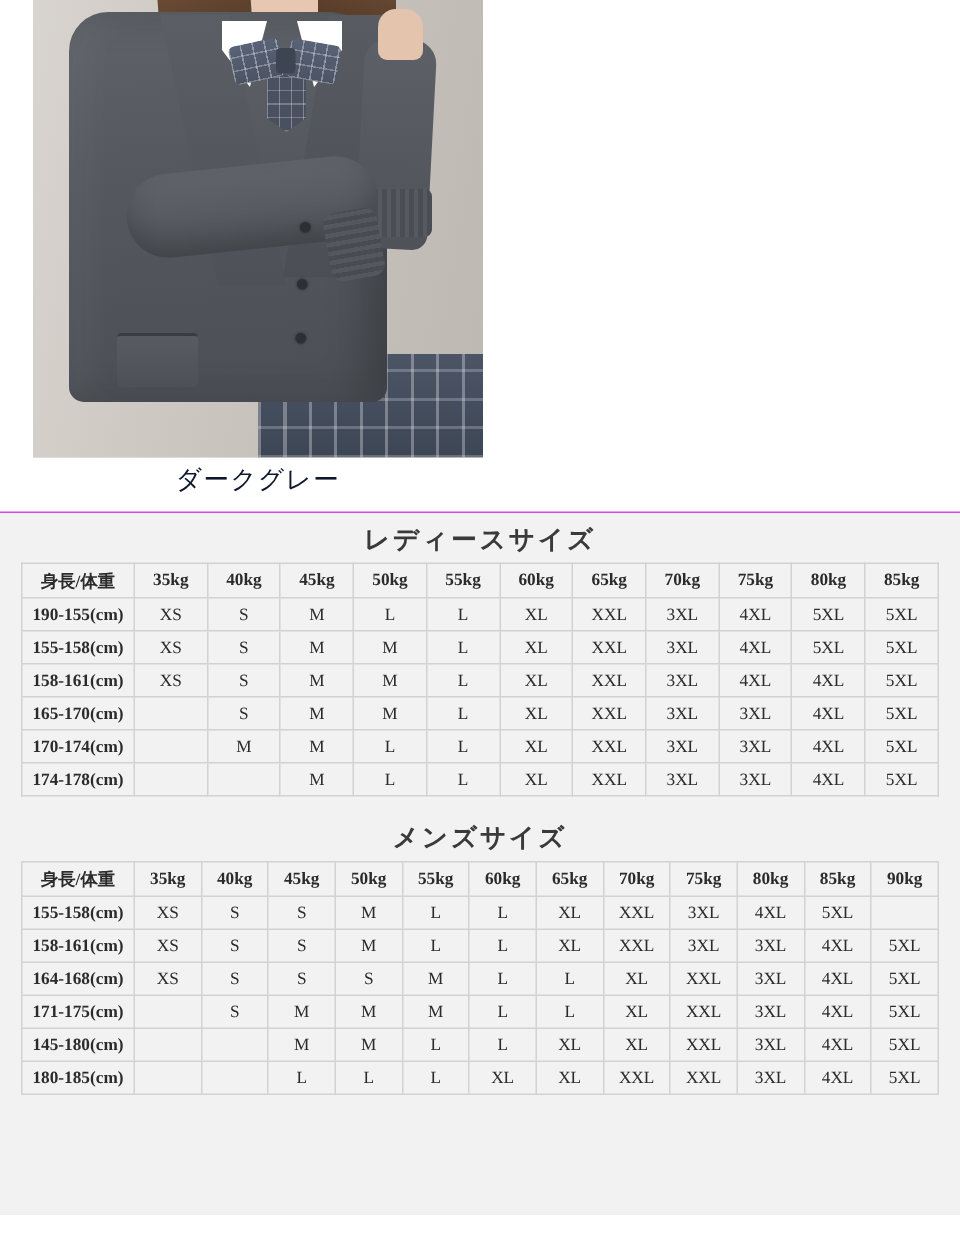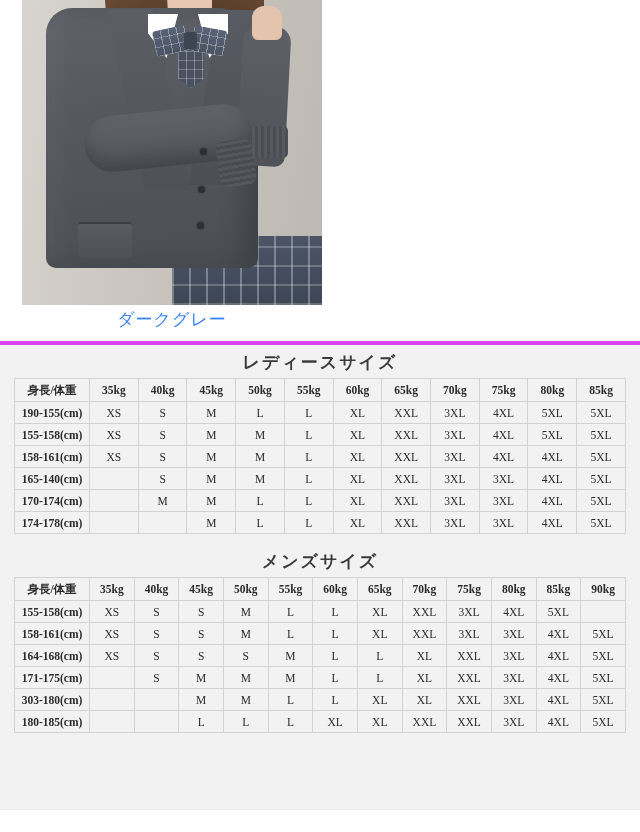--- a/index.html
+++ b/index.html
@@ -238,32 +238,32 @@
   .collar-r { left: 176px; clip-path: polygon(0 0, 100% 0, 100% 44%, 38% 100%); }
 
   .photo-caption {
     position: absolute;
     left: 22px;
     top: 308px;
     width: 300px;
     text-align: center;
     font-size: 17px;
     letter-spacing: 1px;
-    color: #3b82f6;
+    color: #0f172a;
   }
 
   
   .chart-section {
     position: absolute;
     left: 0;
     top: 341px;
     width: 640px;
     height: 468px;
     background: #f2f2f2;
-    border-top: 4px solid #d946ef;
+    border-top: 1px solid #d946ef;
   }
   .chart-title {
     text-align: center;
     font-size: 17px;
     font-weight: bold;
     color: #3a3a3a;
     letter-spacing: 2px;
     padding: 6px 0 4px;
   }
   table.size {
@@ -394,21 +394,21 @@
             <td>M</td>
             <td>L</td>
             <td>XL</td>
             <td>XXL</td>
             <td>3XL</td>
             <td>4XL</td>
             <td>4XL</td>
             <td>5XL</td>
           </tr>
           <tr>
-            <td>165-140(cm)</td>
+            <td>165-170(cm)</td>
             <td></td>
             <td>S</td>
             <td>M</td>
             <td>M</td>
             <td>L</td>
             <td>XL</td>
             <td>XXL</td>
             <td>3XL</td>
             <td>3XL</td>
             <td>4XL</td>
@@ -521,21 +521,21 @@
             <td>M</td>
             <td>L</td>
             <td>L</td>
             <td>XL</td>
             <td>XXL</td>
             <td>3XL</td>
             <td>4XL</td>
             <td>5XL</td>
           </tr>
           <tr>
-            <td>303-180(cm)</td>
+            <td>145-180(cm)</td>
             <td></td>
             <td></td>
             <td>M</td>
             <td>M</td>
             <td>L</td>
             <td>L</td>
             <td>XL</td>
             <td>XL</td>
             <td>XXL</td>
             <td>3XL</td>

